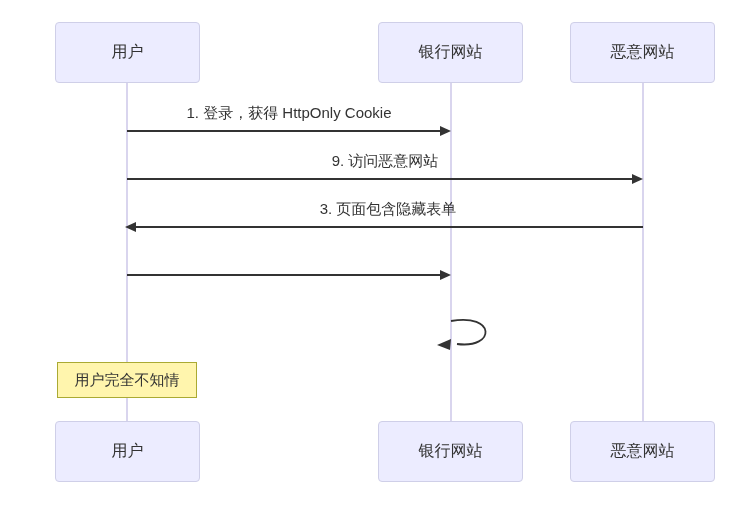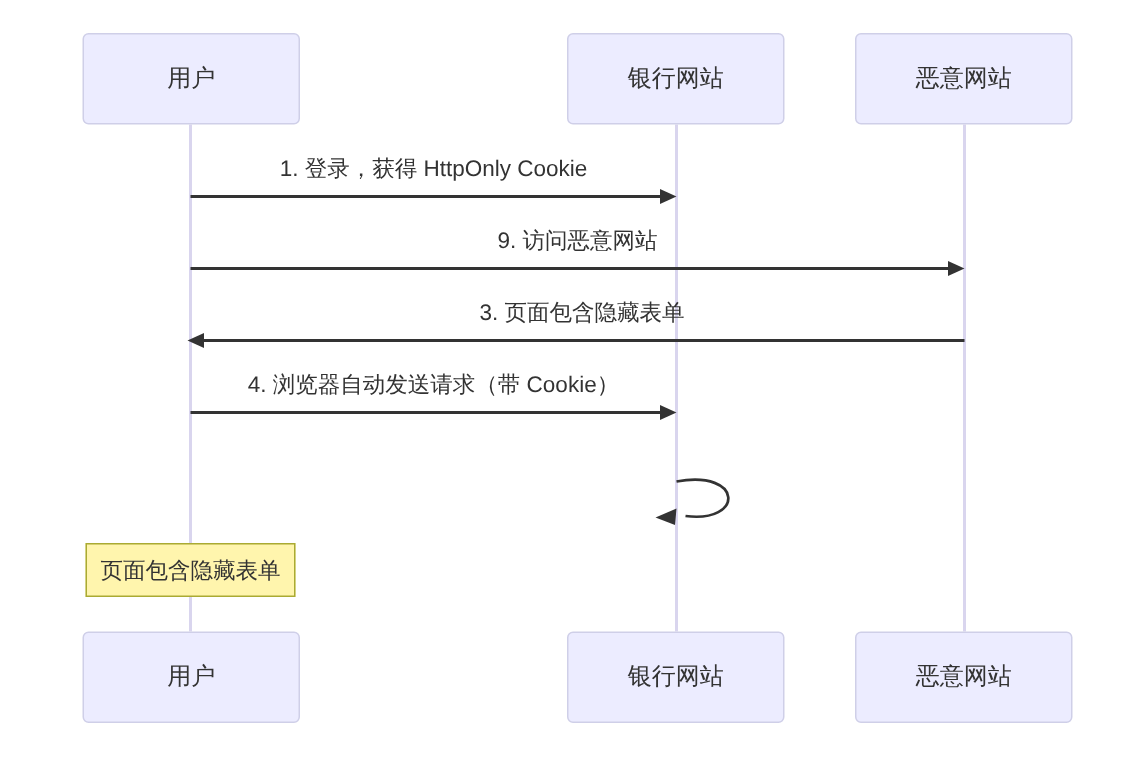--- a/index.html
+++ b/index.html
@@ -60,31 +60,30 @@
   <div class="arrow-right" style="left:440px;top:126px;"></div>
 
   <div class="msg-label" style="left:385px;top:152px;">9. 访问恶意网站</div>
   <div class="msg-line" style="left:127px;top:178px;width:506px;"></div>
   <div class="arrow-right" style="left:632px;top:174px;"></div>
 
   <div class="msg-label" style="left:388px;top:200px;">3. 页面包含隐藏表单</div>
   <div class="msg-line" style="left:136px;top:226px;width:507px;"></div>
   <div class="arrow-left" style="left:125px;top:222px;"></div>
 
-  <div class="msg-label" style="left:289px;top:248px;">4. 浏览器自动发送请求（带 Cookie）</div>
   <div class="msg-line" style="left:127px;top:274px;width:314px;"></div>
   <div class="arrow-right" style="left:440px;top:270px;"></div>
 
   <svg class="self-loop" width="80" height="42" viewBox="0 0 80 42" aria-hidden="true">
     <path d="M 21 8 C 66 0, 66 36, 27 31" stroke="#333" stroke-width="1.8" fill="none"></path>
     <polygon points="7,32 21,26 20,37" fill="#333"></polygon>
   </svg>
 
   <div class="note">
-    <span>页面包含隐藏表单</span>
+    <span>用户完全不知情</span>
   </div>
 
   <div class="actor" style="left:55px;top:421px;">
     <span>用户</span>
   </div>
   <div class="actor" style="left:378px;top:421px;">
     <span>银行网站</span>
   </div>
   <div class="actor" style="left:570px;top:421px;">
     <span>恶意网站</span>

